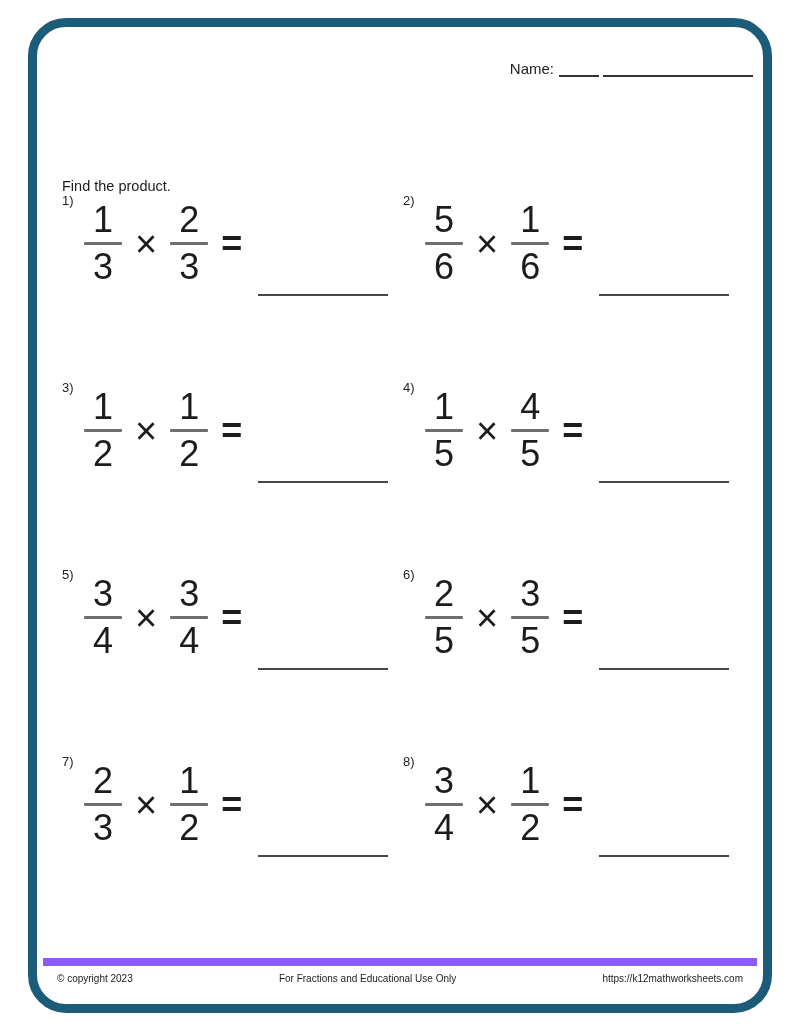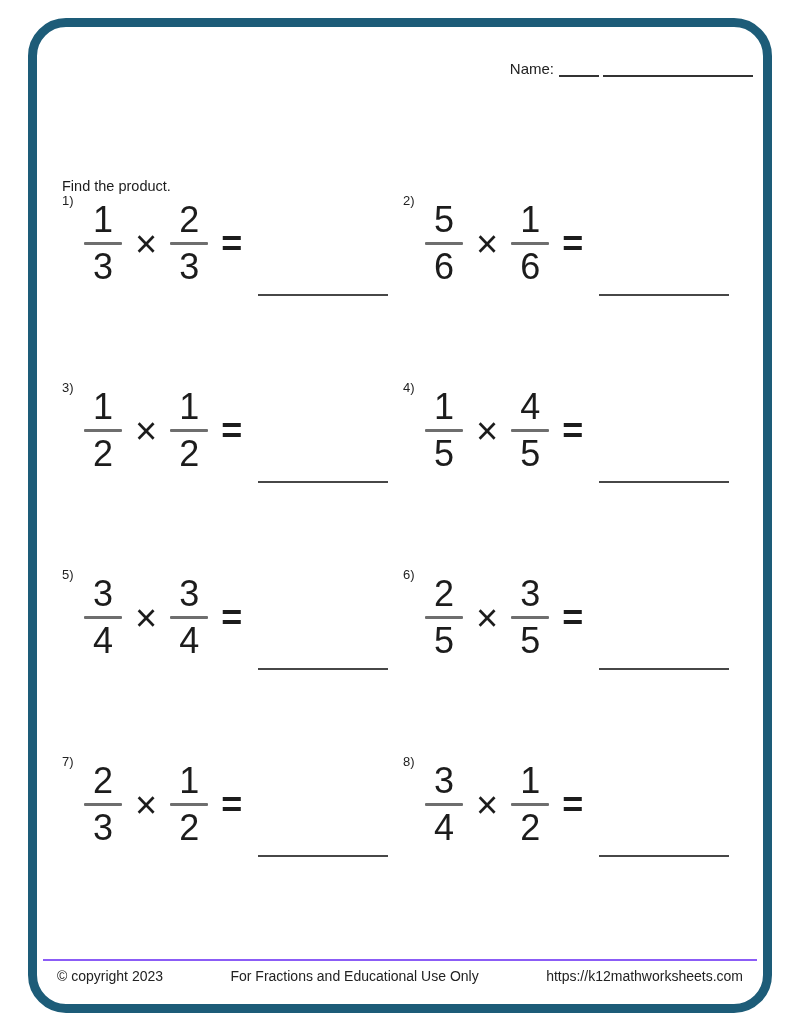--- a/index.html
+++ b/index.html
@@ -116,26 +116,26 @@
     background: #474747;
     align-self: flex-end;
     margin-bottom: -12px;
     margin-left: 3px;
   }
   .footer {
     position: absolute;
     left: 6px;
     right: 6px;
     bottom: 20px;
-    border-top: 2px solid #8b5cf6;
+    border-top: 8px solid #8b5cf6;
     padding: 7px 14px 0 14px;
     display: flex;
     justify-content: space-between;
     align-items: baseline;
-    font-size: 14px;
+    font-size: 10px;
     color: #222222;
     gap: 44px;
   }
 </style>
 </head>
 <body>
 
 <div class="page">
   <div class="sheet-border">
 

